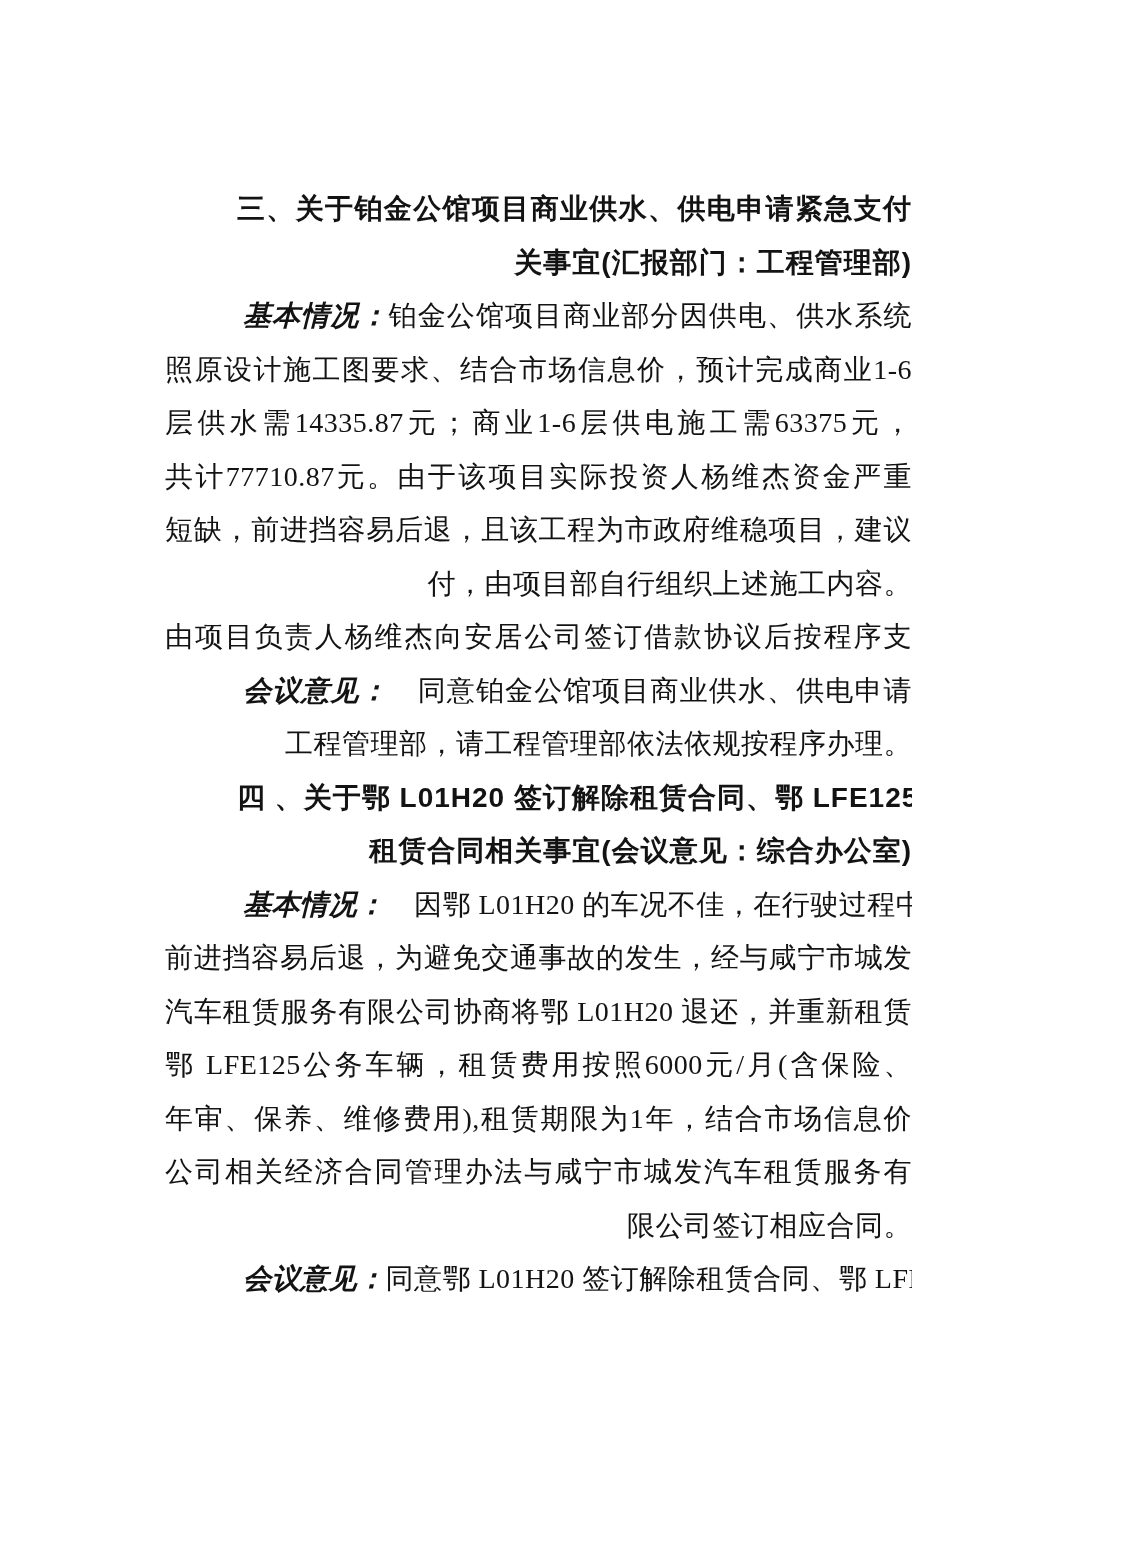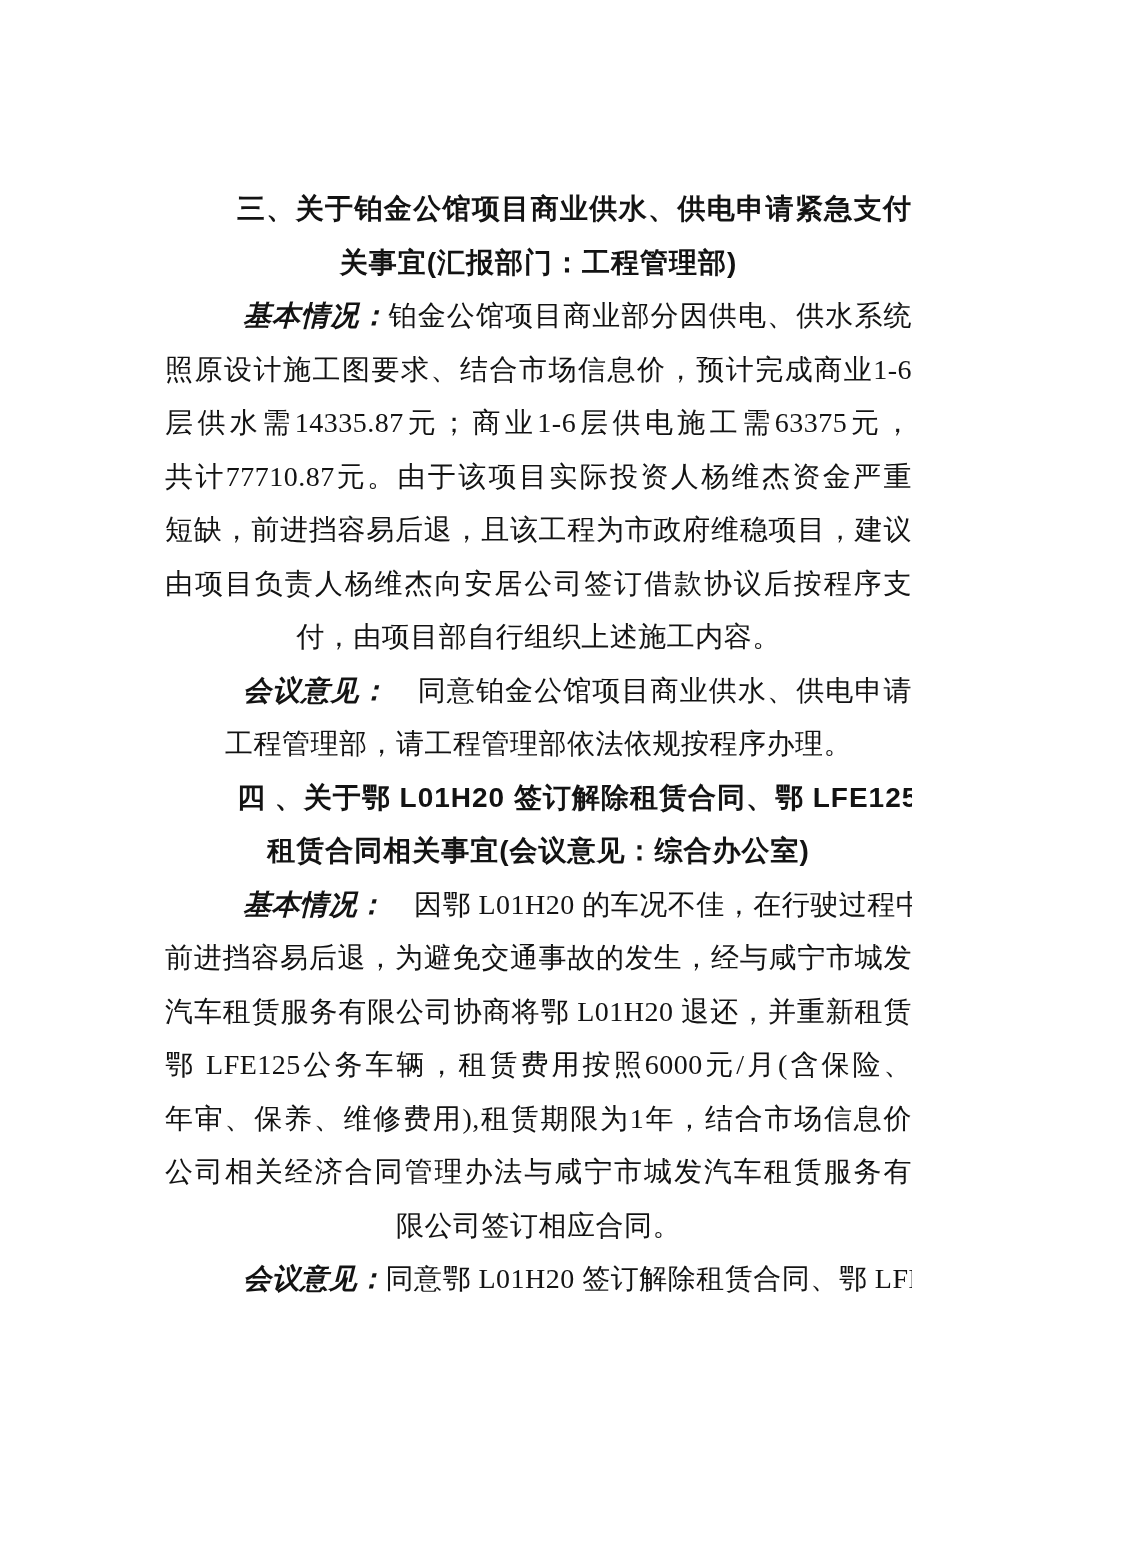--- a/index.html
+++ b/index.html
@@ -20,21 +20,21 @@
     position: absolute;
     left: 165px;
     top: 182px;
     width: 747px;
   }
   .line {
     font-size: 28px;
     line-height: 53.5px;
     height: 53.5px;
     overflow: hidden;
-    text-align: center;
+    text-align: right;
     letter-spacing: 0.5px;
   }
   
   .j {
     text-align: justify;
     text-align-last: justify;
   }
   
   .nw {
     white-space: nowrap;
@@ -65,22 +65,22 @@
   <div class="content">
 
     <div class="line hei ind-h j">三、关于铂金公馆项目商业供水、供电申请紧急支付相</div>
     <div class="line hei">关事宜(汇报部门：工程管理部)</div>
 
     <div class="line ind j"><span class="lbl">基本情况：</span><span>铂金公馆项目商业部分因供电、供水系统未</span></div>
     <div class="line j">照原设计施工图要求、结合市场信息价，预计完成商业1-6</div>
     <div class="line j nw">层供水需14335.87元；商业1-6层供电施工需63375元，</div>
     <div class="line j">共计77710.87元。由于该项目实际投资人杨维杰资金严重</div>
     <div class="line j">短缺，前进挡容易后退，且该工程为市政府维稳项目，建议</div>
+    <div class="line">付，由项目部自行组织上述施工内容。</div>
     <div class="line j">由项目负责人杨维杰向安居公司签订借款协议后按程序支</div>
-    <div class="line">付，由项目部自行组织上述施工内容。</div>
 
     <div class="line ind j"><span class="lbl">会议意见：</span><span>　同意铂金公馆项目商业供水、供电申请紧急</span></div>
     <div class="line">工程管理部，请工程管理部依法依规按程序办理。</div>
 
     <div class="line hei ind-h j nw">四 、关于鄂 L01H20 签订解除租赁合同、鄂 LFE125 签订</div>
     <div class="line hei">租赁合同相关事宜(会议意见：综合办公室)</div>
 
     <div class="line ind j nw"><span class="lbl">基本情况：</span><span>　因鄂 L01H20 的车况不佳，在行驶过程中挂</span></div>
     <div class="line j">前进挡容易后退，为避免交通事故的发生，经与咸宁市城发</div>
     <div class="line j nw">汽车租赁服务有限公司协商将鄂 L01H20 退还，并重新租赁</div>

